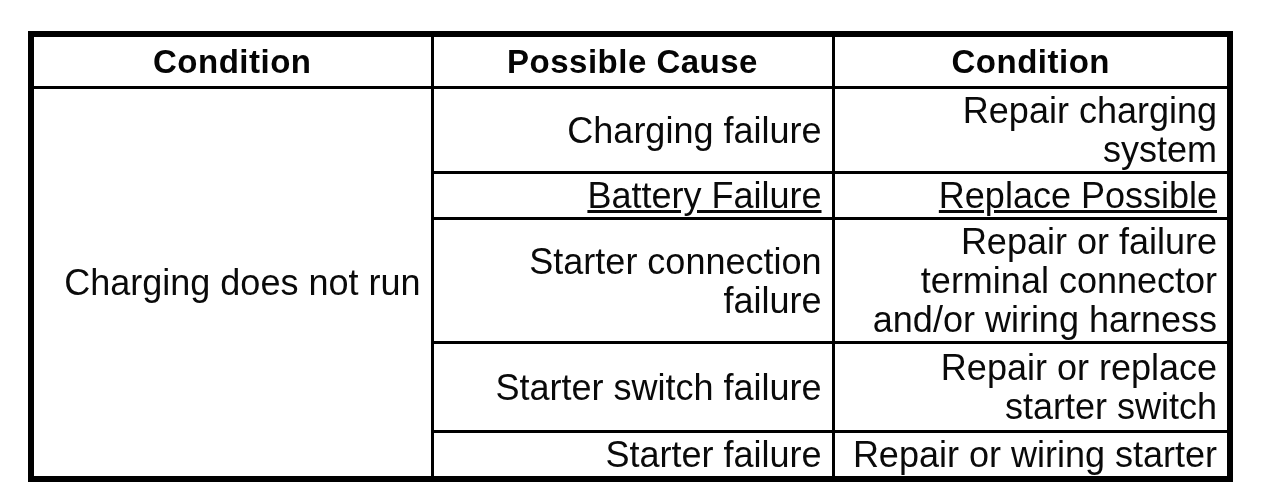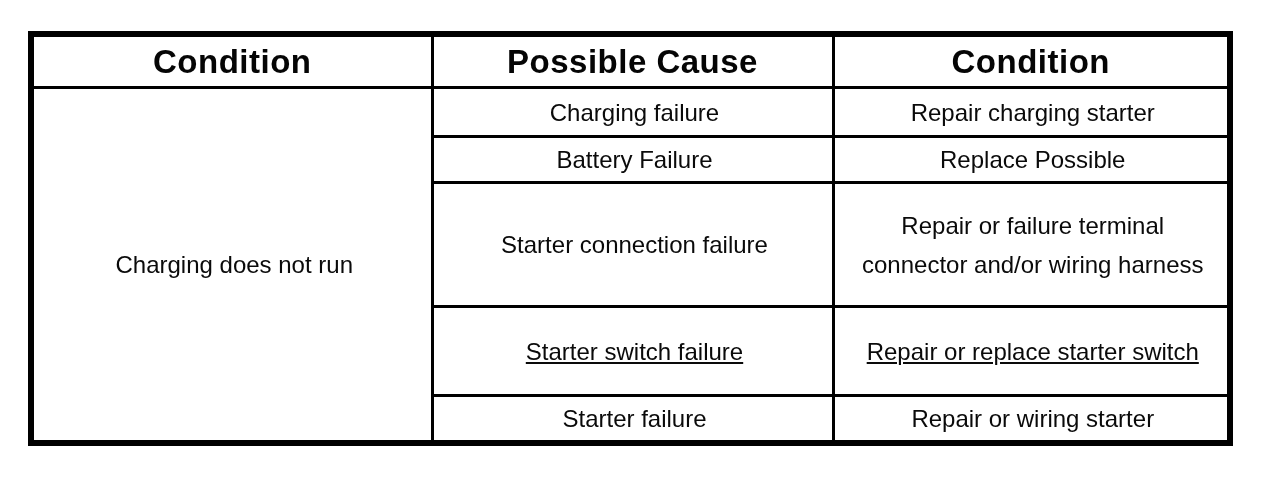--- a/index.html
+++ b/index.html
@@ -38,32 +38,32 @@
     height: 49px;
     font-size: 33px;
     font-weight: bold;
     text-align: center;
     vertical-align: middle;
     padding: 0 4px;
     letter-spacing: 0.5px;
     color: #050505;
   }
   td {
-    font-size: 24px;
+    font-size: 36px;
     font-weight: normal;
-    text-align: center;
+    text-align: right;
     vertical-align: middle;
     padding: 2px 10px 2px 14px;
     line-height: 39px;
     color: #0a0a0a;
   }
   tr.r1 { height: 49px; }
-  tr.r2 { height: 32px; }
+  tr.r2 { height: 32px; text-decoration: underline; }
   tr.r3 { height: 124px; }
-  tr.r4 { height: 89px; text-decoration: underline; }
+  tr.r4 { height: 89px; }
   tr.r5 { height: 45px; }
   td.cond {
     vertical-align: middle;
   }
   
   .page { -webkit-font-smoothing: none; }
 </style>
 </head>
 <body>
 
@@ -78,21 +78,21 @@
       <tr>
         <th>Condition</th>
         <th>Possible Cause</th>
         <th>Condition</th>
       </tr>
     </thead>
     <tbody>
       <tr class="r1">
         <td class="cond" rowspan="5">Charging does not run</td>
         <td>Charging failure</td>
-        <td>Repair charging starter</td>
+        <td>Repair charging system</td>
       </tr>
       <tr class="r2">
         <td>Battery Failure</td>
         <td>Replace Possible</td>
       </tr>
       <tr class="r3">
         <td>Starter connection failure</td>
         <td>Repair or failure terminal connector and/or wiring harness</td>
       </tr>
       <tr class="r4">

